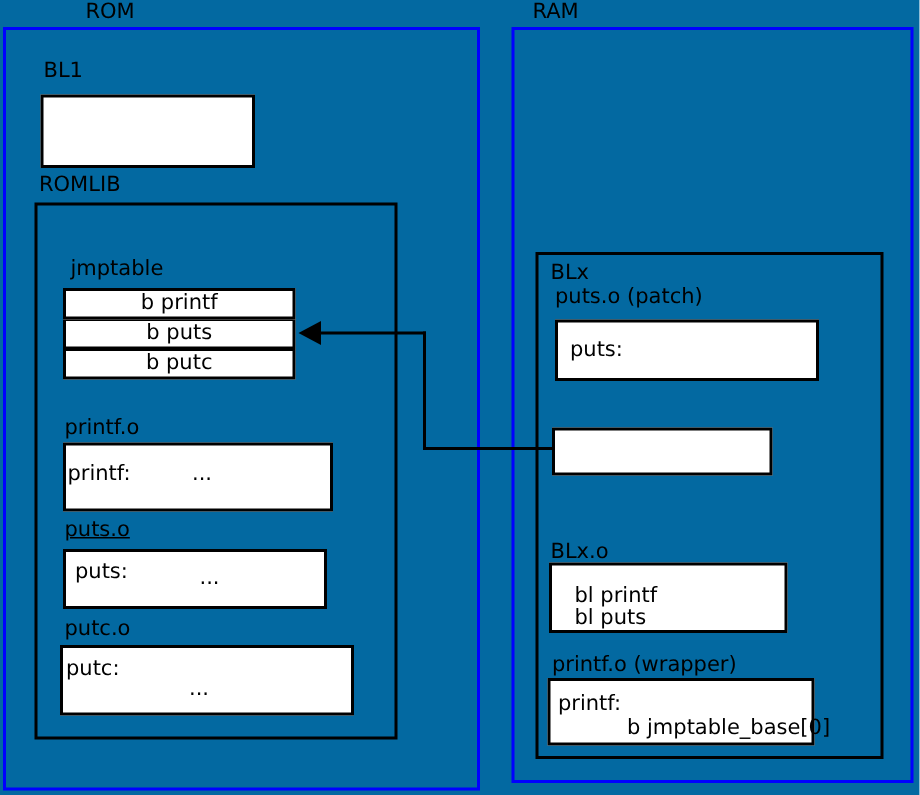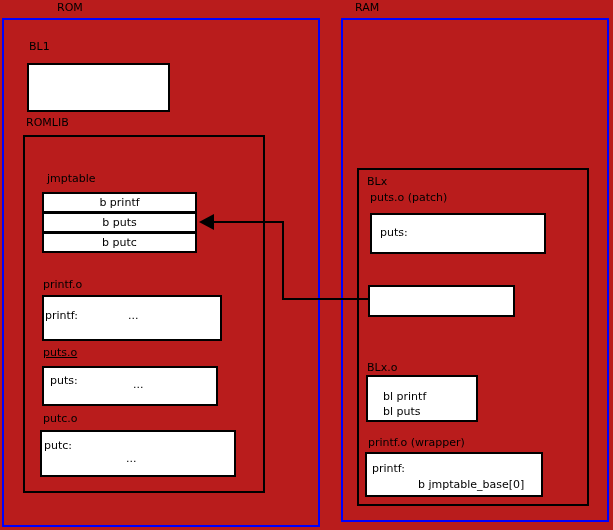--- a/index.html
+++ b/index.html
@@ -1,23 +1,23 @@
 <!DOCTYPE html>
 <html><head>
 <meta charset="utf-8">
 <style>
   * { margin: 0; padding: 0; box-sizing: border-box; }
   html, body { background: #ffffff; }
   .canvas {
     position: relative;
     width: 613px;
     height: 530px;
-    background: #b91c1c;
+    background: #0369a1;
     font-family: "DejaVu Sans", "Liberation Sans", sans-serif;
-    font-size: 11px;
+    font-size: 14px;
     color: #000000;
     overflow: hidden;
   }
   .lbl { position: absolute; white-space: nowrap; line-height: 14px; }
   .frame-blue { position: absolute; border: 2px solid #0000ff; background: transparent; }
   .box-black { position: absolute; border: 2px solid #000000; background: #ffffff; }
   .box-transparent { position: absolute; border: 2px solid #000000; background: transparent; }
   .jrow { position: absolute; border: 2px solid #000000; background: #ffffff; text-align: center; line-height: 17px; }
   .seg { position: absolute; background: #000000; }
   .arrowhead {
@@ -75,21 +75,21 @@
   <div class="lbl" style="left:367px; top:175px;">BLx</div>
 
   <div class="lbl" style="left:370px; top:191px;">puts.o (patch)</div>
   <div class="box-black" style="left:370px; top:213px; width:176px; height:41px;">
     <span class="boxtext" style="left:8px; top:11px;">puts:</span>
   </div>
 
   <div class="box-black" style="left:368px; top:285px; width:147px; height:32px;"></div>
 
   <div class="lbl" style="left:367px; top:361px;">BLx.o</div>
-  <div class="box-black" style="left:366px; top:375px; width:112px; height:47px;">
+  <div class="box-black" style="left:366px; top:375px; width:159px; height:47px;">
     <span class="boxtext" style="left:15px; top:13px;">bl printf</span>
     <span class="boxtext" style="left:15px; top:28px;">bl puts</span>
   </div>
 
   <div class="lbl" style="left:368px; top:436px;">printf.o (wrapper)</div>
   <div class="box-black" style="left:365px; top:452px; width:178px; height:45px;">
     <span class="boxtext" style="left:5px; top:8px;">printf:</span>
     <span class="boxtext" style="left:51px; top:24px;">b jmptable_base[0]</span>
   </div>
 

